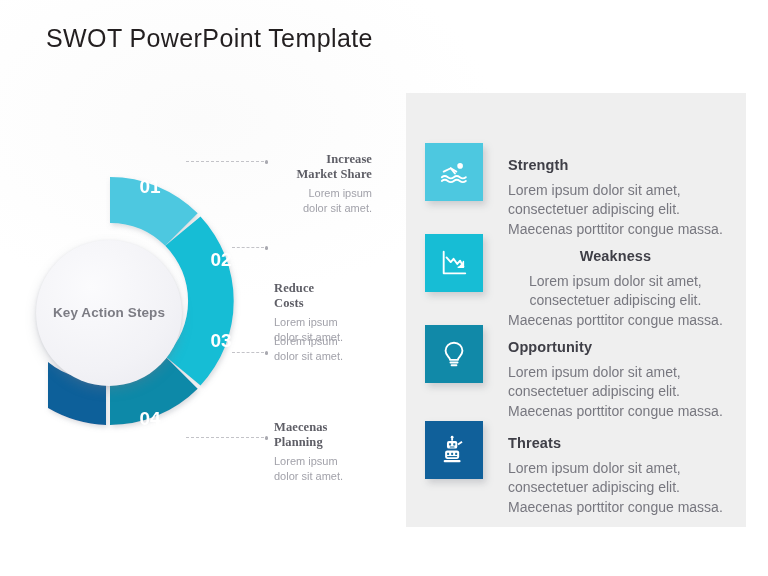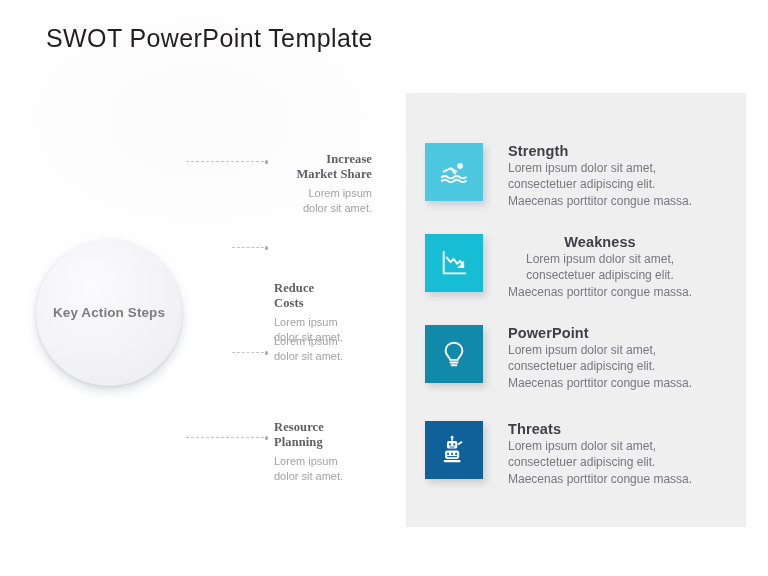--- a/index.html
+++ b/index.html
@@ -145,36 +145,58 @@
   .swot-text {
     margin-left: 25px;
     padding-top: 1px;
   }
   .swot-heading {
     font-size: 14.5px;
     font-weight: bold;
     color: #3f3f47;
     letter-spacing: 0.1px;
     line-height: 1.1;
+    margin-top: 14px;
   }
   .swot-body {
-    margin-top: 0;
-    font-size: 12px;
+    margin-top: 7px;
+    font-size: 14px;
     color: #77777f;
     line-height: 1.38;
     white-space: pre-line;
   }
 </style>
 </head>
 <body>
 
 <div id="slide" style="background-color: rgb(255, 255, 255);">
 
   <div id="title">SWOT PowerPoint Template</div>
 
+  <div id="donut-wrap">
+    <svg id="donut-svg" width="228" height="322" viewBox="0 0 228 322">
+      <defs>
+        <filter id="segshadow" x="-30%" y="-30%" width="170%" height="170%">
+          <feDropShadow dx="1.5" dy="2.5" stdDeviation="2.5" flood-color="#8b8f9b" flood-opacity="0.32"></feDropShadow>
+        </filter>
+      </defs>
+
+      <g filter="url(#segshadow)">
+        <path id="seg-1" d="M 82 37 A 124 124 0 0 1 169.7 73.3 L 137.2 105.8 A 78 78 0 0 0 82 83 Z" fill="#4dc8e0"></path>
+        <path id="seg-2" d="M 172.5 76.5 A 124 124 0 0 1 172.5 245.5 L 137.2 216.2 A 78 78 0 0 0 137.2 105.8 Z" fill="#17bdd5"></path>
+        <path id="seg-3" d="M 169.7 248.7 A 124 124 0 0 1 82 285 L 82 239 A 78 78 0 0 0 137.2 216.2 Z" fill="#1189a8"></path>
+        <path id="seg-4" d="M 78 285 A 124 124 0 0 1 20 268 L 20 222 A 78 78 0 0 0 78 239 Z" fill="#10609a"></path>
+      </g>
+
+      <text id="segnum-1" class="seg-num" x="122" y="48">01</text>
+      <text id="segnum-2" class="seg-num" x="193" y="121">02</text>
+      <text id="segnum-3" class="seg-num" x="193" y="202">03</text>
+      <text id="segnum-4" class="seg-num" x="122" y="280">04</text>
+    </svg>
+  </div>
 
   <div id="hub" style="background-color: rgb(241, 241, 245);">
     <div id="hub-label">Key Action
 Steps</div>
   </div>
 
   <div class="connector" style="left:186px; top:161px; width:78px;"></div>
   <div class="connector" style="left:232px; top:247px; width:32px;"></div>
   <div class="connector" style="left:232px; top:352px; width:32px;"></div>
   <div class="connector" style="left:186px; top:437px; width:78px;"></div>
@@ -192,21 +214,21 @@
     <div class="step-desc" style="white-space:pre-line;">Lorem ipsum
 dolor sit amet.</div>
   </div>
 
   <div class="step" style="left:274px; top:329px;">
     <div class="step-desc" style="white-space:pre-line;">Lorem ipsum
 dolor sit amet.</div>
   </div>
 
   <div class="step" style="left:274px; top:420px;">
-    <div class="step-title" style="white-space:pre-line;">Resource
+    <div class="step-title" style="white-space:pre-line;">Maecenas
 Planning</div>
     <div class="step-desc" style="white-space:pre-line;">Lorem ipsum
 dolor sit amet.</div>
   </div>
 
   <div id="panel" style="background: rgb(239, 239, 239);">
 
     <div class="swot-row" style="top:50px;">
       <div class="swot-tile" id="tile-0" style="background: rgb(77, 200, 224);">
         <span>
@@ -249,21 +271,21 @@
       <div class="swot-tile" id="tile-2" style="background: rgb(17, 137, 168);">
         <span>
           <svg width="30" height="30" viewBox="0 0 32 32" fill="none" stroke="#ffffff" stroke-width="2" stroke-linecap="round" stroke-linejoin="round">
             <path d="M16 4 C10.8 4 7 8 7 12.6 c0 3.3 1.9 5.2 3.3 6.8 c1 1.1 1.5 1.9 1.6 2.8 h8.2 c0.1 -0.9 0.6 -1.7 1.6 -2.8 C23.1 17.8 25 15.9 25 12.6 C25 8 21.2 4 16 4 Z"></path>
             <path d="M12.2 25 h7.6"></path>
             <path d="M13.4 28 h5.2"></path>
           </svg>
         </span>
       </div>
       <div class="swot-text">
-        <div class="swot-heading">PowerPoint</div>
+        <div class="swot-heading">Opportunity</div>
         <div class="swot-body">Lorem ipsum dolor sit amet,
 consectetuer adipiscing elit.
 Maecenas porttitor congue massa.</div>
       </div>
     </div>
 
     <div class="swot-row" style="top:328px;">
       <div class="swot-tile" id="tile-3" style="background: rgb(16, 96, 154);">
         <span>
           <svg width="30" height="30" viewBox="0 0 32 32" fill="#ffffff" stroke="none">

